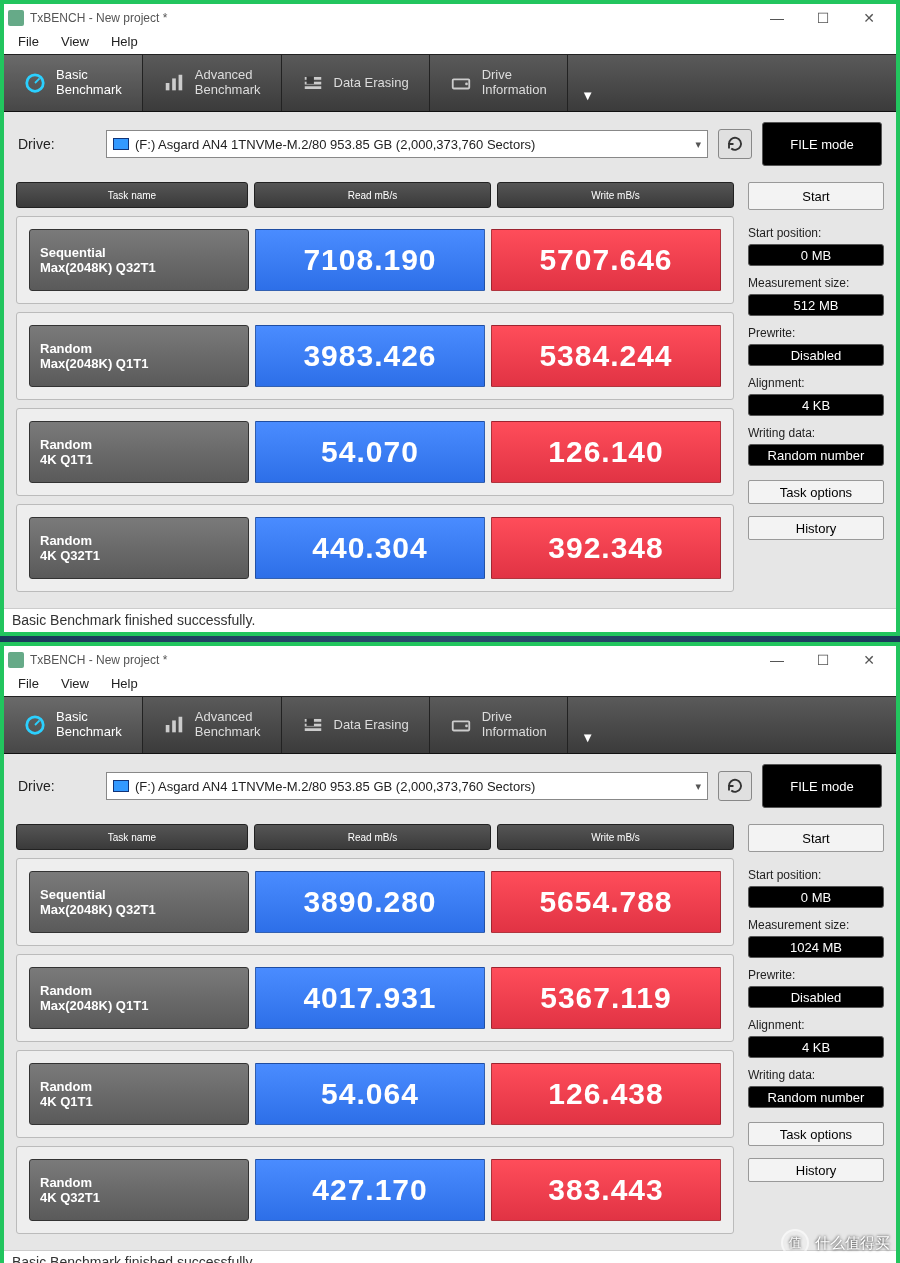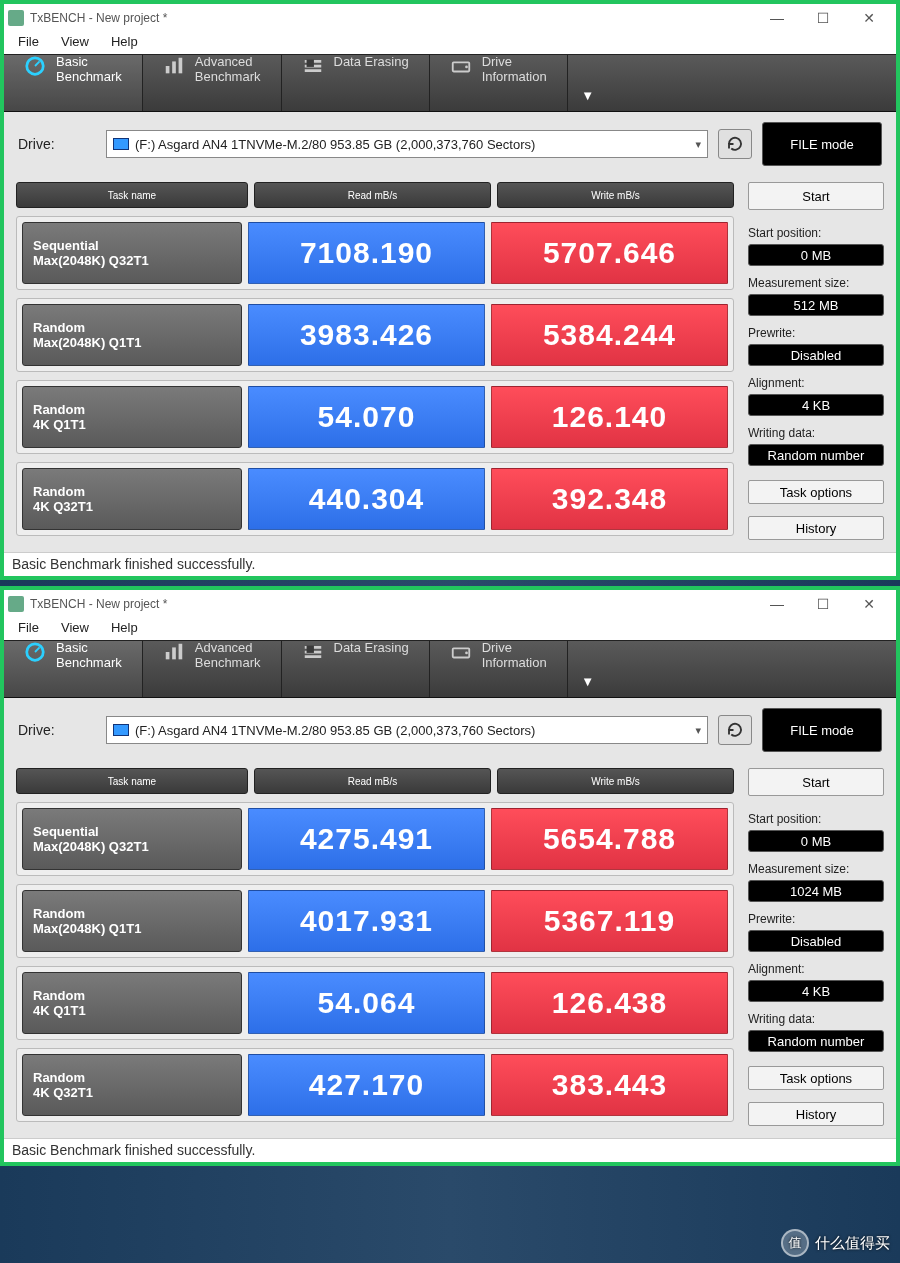--- a/index.html
+++ b/index.html
@@ -49,21 +49,21 @@
   
   .ribbon {
     height: 58px;
     background: linear-gradient(#5a5a5a,#3b3b3b);
     display:flex;
     align-items:stretch;
     border-top:1px solid #222;
     border-bottom:1px solid #111;
   }
   .ribbon .tab {
-    display:flex; 
+    display:flex; align-items:center;
     padding: 0 20px;
     color:#ddd;
     gap:10px;
     border-right:1px solid #222;
     position:relative;
   }
   .ribbon .tab.active {
     background: linear-gradient(#6a6a6a,#474747);
     color:#fff;
   }
@@ -132,21 +132,21 @@
     border-radius:3px;
   }
   .colheader .hcell.task{flex:0 0 232px;}
   .colheader .hcell.read{flex:1;}
   .colheader .hcell.write{flex:1;}
   
   .rrow {
     display:flex; gap:6px;
     margin-bottom:8px;
     border:1px solid #bbb;
-    padding:5px;
+    padding:12px;
     border-radius:3px;
     background:#eee;
   }
   .rrow .task {
     flex:0 0 220px;
     background: linear-gradient(#7a7a7a,#5a5a5a);
     color:#fff;
     border:1px solid #333;
     border-radius:3px;
     display:flex; flex-direction:column; justify-content:center;
@@ -425,21 +425,21 @@
           <div class="hcell task">Task name</div>
           <div class="hcell read">Read mB/s</div>
           <div class="hcell write">Write mB/s</div>
         </div>
 
     <div class="rrow">
       <div class="task">
         <span>Sequential</span>
         <span>Max(2048K) Q32T1</span>
       </div>
-      <div class="val read">4275.491</div>
+      <div class="val read">3890.280</div>
       <div class="val write">5654.788</div>
     </div>
     <div class="rrow">
       <div class="task">
         <span>Random</span>
         <span>Max(2048K) Q1T1</span>
       </div>
       <div class="val read">4017.931</div>
       <div class="val write">5367.119</div>
     </div>

